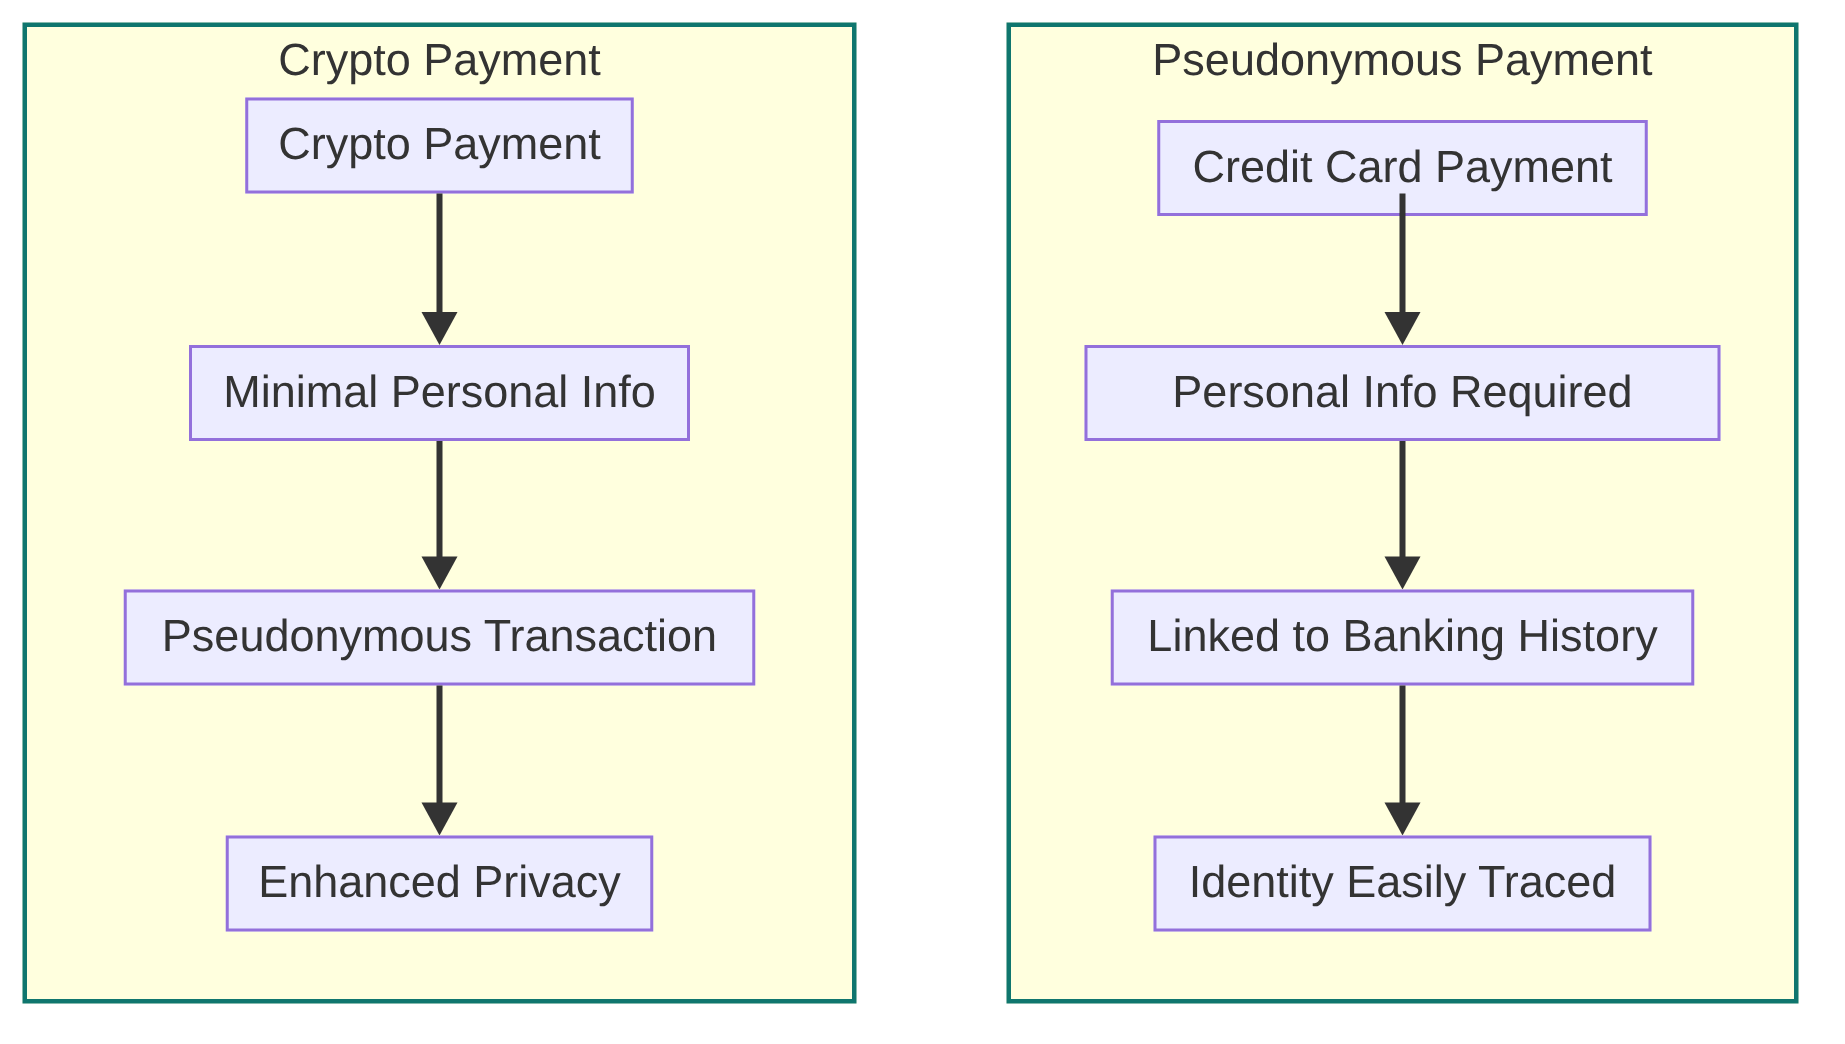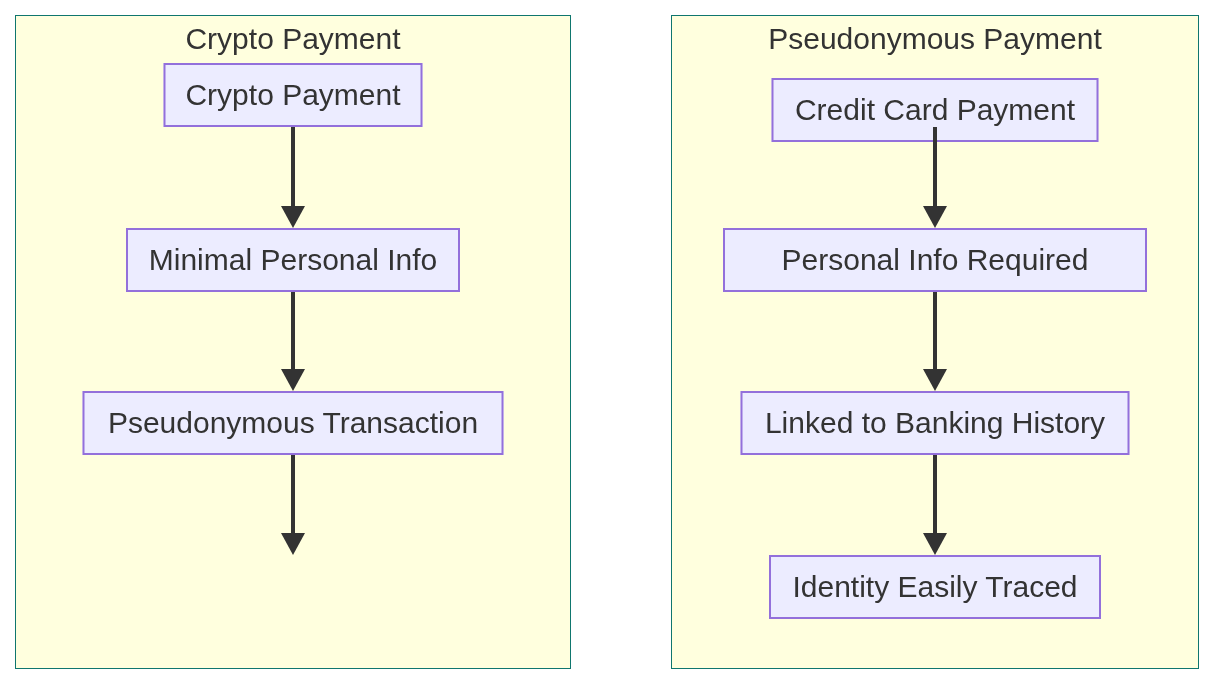--- a/index.html
+++ b/index.html
@@ -11,21 +11,21 @@
   .canvas {
     position: relative;
     width: 1230px;
     height: 696px;
     background: #ffffff;
     overflow: hidden;
   }
   .cluster {
     position: absolute;
     background: #ffffde;
-    border: 1px solid #0f766e;
+    border: 3px solid #0f766e;
     box-sizing: border-box;
   }
   .cluster-title {
     position: absolute;
     top: 6px;
     left: 0;
     right: 0;
     text-align: center;
     font-size: 30px;
     color: #333333;
@@ -95,20 +95,21 @@
       <div class="edge-head"></div>
     </div>
 
     <div class="node" style="top:375px; width:421px;">Pseudonymous Transaction</div>
 
     <div class="edge" style="top:439px; height:100px;">
       <div class="edge-line"></div>
       <div class="edge-head"></div>
     </div>
 
+    <div class="node" style="top:539px; width:285px;">Enhanced Privacy</div>
   </section>
 
   <section class="cluster" style="left:671px; top:15px; width:528px; height:654px;">
     <div class="cluster-title">Pseudonymous Payment</div>
 
     <div class="node" style="top:62px; width:327px;">Credit Card Payment</div>
 
     <div class="edge" style="top:111px; height:101px;">
       <div class="edge-line"></div>
       <div class="edge-head"></div>

